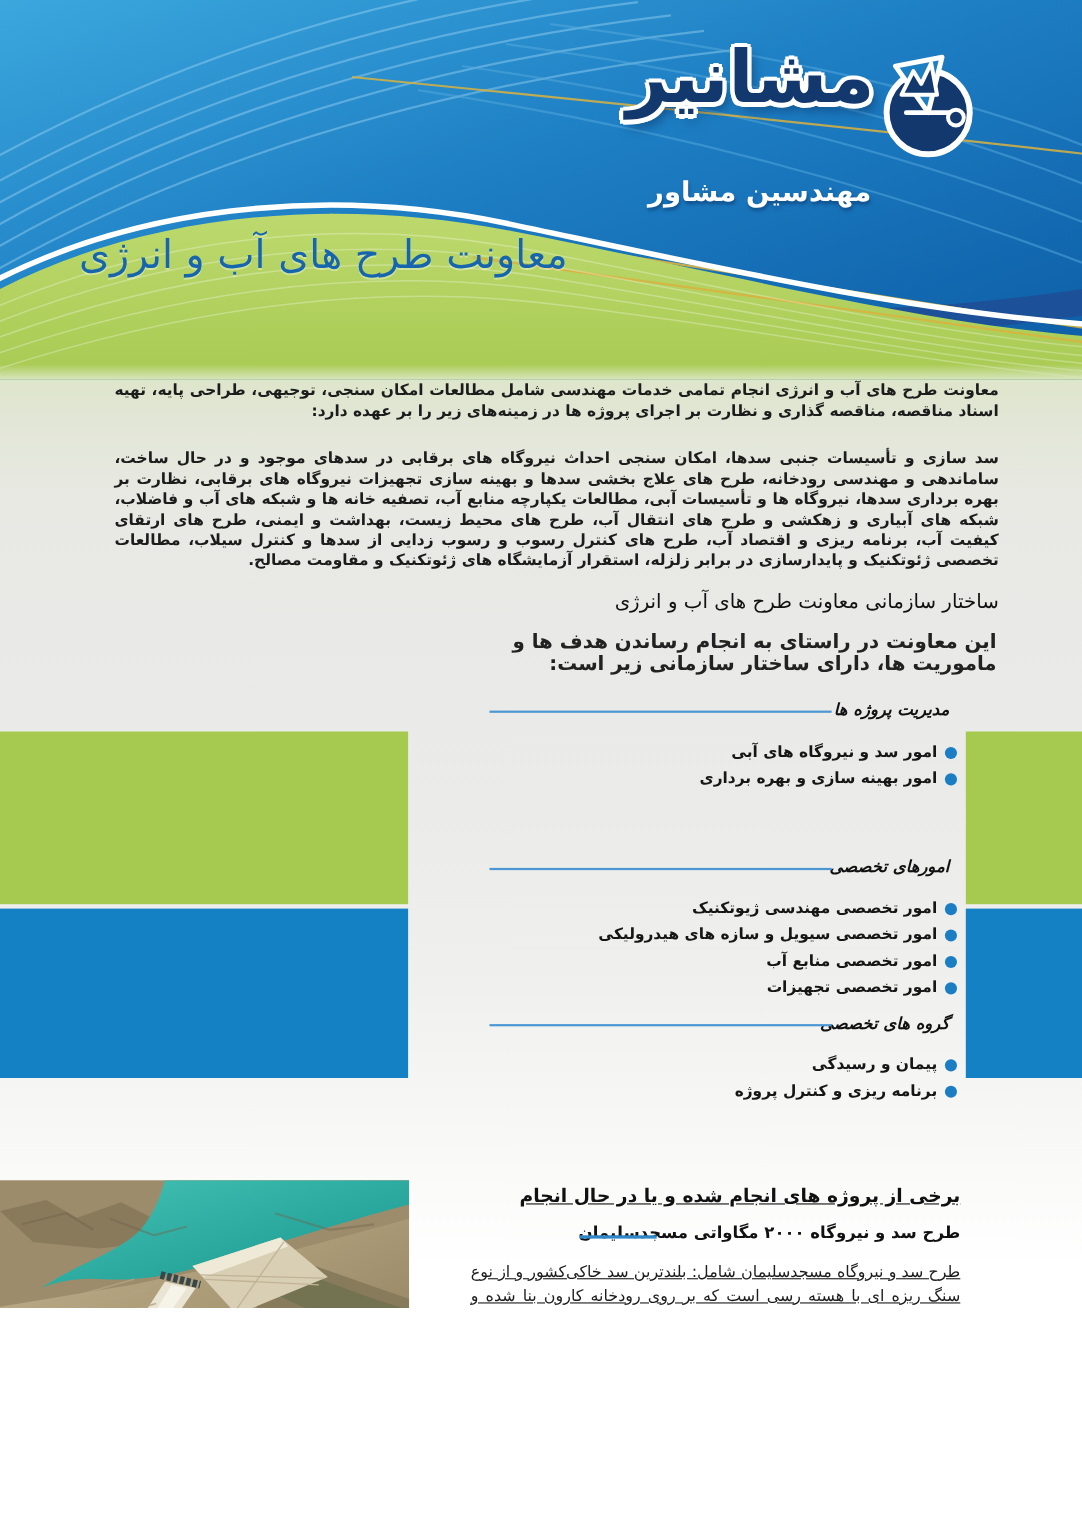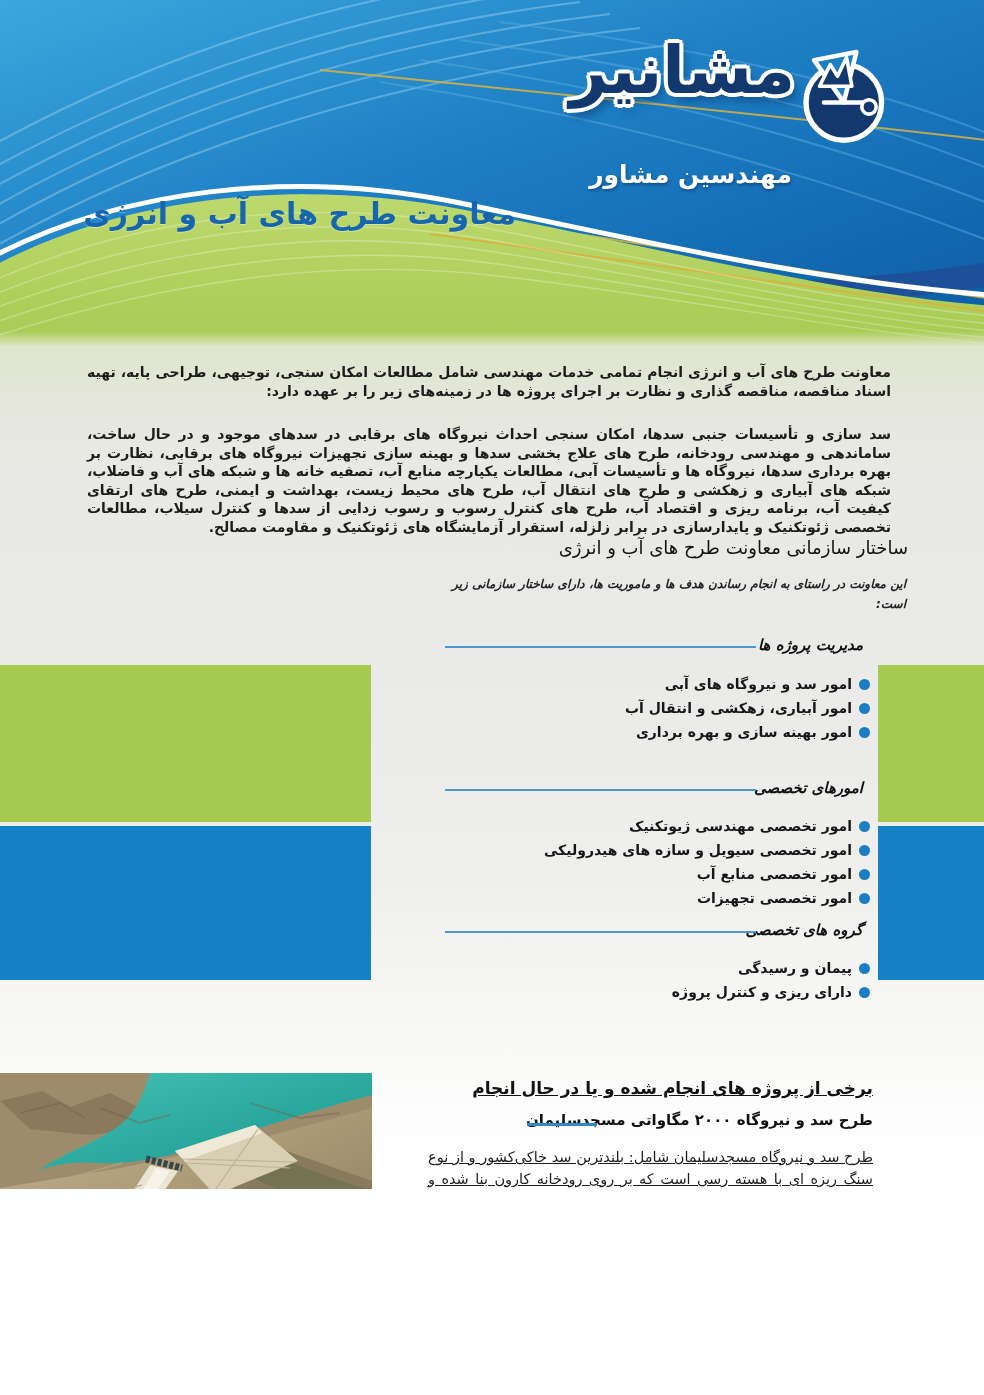--- a/index.html
+++ b/index.html
@@ -16,36 +16,36 @@
     direction:rtl;line-height:1;
     text-shadow:-3px -3px 0 #fff,3px -3px 0 #fff,-3px 3px 0 #fff,3px 3px 0 #fff,
       0 -4px 0 #fff,0 4px 0 #fff,-4px 0 0 #fff,4px 0 0 #fff,5px 7px 10px rgba(10,45,95,.55);
   }
   .logo-mark{position:absolute;left:797px;top:48px;width:90px;height:98px;}
   .tagline{
     position:absolute;top:160px;right:192px;font-size:25px;font-weight:bold;color:#fff;
     direction:rtl;text-shadow:1px 2px 3px rgba(10,45,95,.5);
   }
   .page-title{
-    position:absolute;top:196px;right:468px;font-size:30px;font-weight:bold;color:#1765ad;
+    position:absolute;top:212px;right:468px;font-size:36px;font-weight:normal;color:#1765ad;
     direction:rtl;white-space:nowrap;text-shadow:0 1px 0 rgba(255,255,255,.35);
   }
   .body-par{
-    position:absolute;right:76px;width:804px;margin:17px;direction:rtl;
+    position:absolute;right:76px;width:804px;margin:0;direction:rtl;
     text-align:justify;font-size:14px;font-weight:bold;line-height:18.5px;color:#1c1c1c;
   }
   .p1{top:346px;}
   .p2{top:408px;}
   .struct-heading{
     position:absolute;top:537px;right:76px;margin:0;font-size:18px;font-weight:normal;
     color:#111;direction:rtl;
   }
   .struct-desc{
     position:absolute;top:574px;right:78px;width:465px;margin:0;direction:rtl;
-    text-align:right;font-size:12px;font-weight:bold;line-height:20px;color:#222;font-style:italic;
+    text-align:right;font-size:18px;font-weight:bold;line-height:20px;color:#222;
   }
   .block{position:absolute;}
   .block.green{background:#a6ca50;}
   .block.blue{background:#1481c4;}
   .b-left{left:0;width:371px;}
   .b-right{left:878px;width:106px;}
   .row1{top:665px;height:157px;}
   .row2{top:826px;height:154px;}
   .sec-head{
     position:absolute;right:121px;font-size:15px;font-weight:bold;color:#111;
@@ -150,38 +150,37 @@
 
   <div class="block green b-left row1"></div>
   <div class="block blue  b-left row2"></div>
   <div class="block green b-right row1"></div>
   <div class="block blue  b-right row2"></div>
 
   <div class="sec-head" style="top:636px">مدیریت پروژه ها</div>
   <div class="sec-line" style="top:646px"></div>
   <ul class="blist" style="top:672px">
     <li><span class="dot"></span><span>امور سد و نیروگاه های آبی</span></li>
-    <li><span class="dot"></span><span>امور آبیاری، زهکشی و انتقال آب</span></li>
     <li><span class="dot"></span><span>امور بهینه سازی و بهره برداری</span></li>
   </ul>
 
   <div class="sec-head" style="top:779px">امورهای تخصصی</div>
   <div class="sec-line" style="top:789px"></div>
   <ul class="blist" style="top:814px">
     <li><span class="dot"></span><span>امور تخصصی مهندسی ژیوتکنیک</span></li>
     <li><span class="dot"></span><span>امور تخصصی سیویل و سازه های هیدرولیکی</span></li>
     <li><span class="dot"></span><span>امور تخصصی منابع آب</span></li>
     <li><span class="dot"></span><span>امور تخصصی تجهیزات</span></li>
   </ul>
 
   <div class="sec-head" style="top:921px">گروه های تخصصی</div>
   <div class="sec-line" style="top:931px"></div>
   <ul class="blist" style="top:956px">
     <li><span class="dot"></span><span>پیمان و رسیدگی</span></li>
-    <li><span class="dot"></span><span>دارای ریزی و کنترل پروژه</span></li>
+    <li><span class="dot"></span><span>برنامه ریزی و کنترل پروژه</span></li>
   </ul>
 
   <h2 class="projects-heading">برخی از پروژه های انجام شده و یا در حال انجام</h2>
   <div class="project-title">طرح سد و نیروگاه ۲۰۰۰ مگاواتی مسجدسلیمان</div>
   <div class="project-line"></div>
   <p class="project-desc">طرح سد و نیروگاه مسجدسلیمان شامل: بلندترین سد خاکی‌کشور و از نوع سنگ ریزه ای با هسته رسی است که بر روی رودخانه کارون بنا شده و ارتفاع آن از پی ۱۷۷ متر است. سرریز مجهز به ۵ دریچه قطاعی با ظرفیت عبور ۲۳۰۰۰ مترمکعب آب در ثانیه (PMF) می باشد. نیروگاه از نوع زیرزمینی بوده و شامل ۸ واحد ۲۵۰ مگاواتی است. میانگین تولید سالیانه این نیروگاه ۳۷۰۰ گیگاوات ساعت است</p>
 
   <svg class="dam-photo" viewBox="0 0 372 193" preserveAspectRatio="none">
     <defs>
       <linearGradient id="rock" x1="0" y1="0" x2="1" y2="1">

